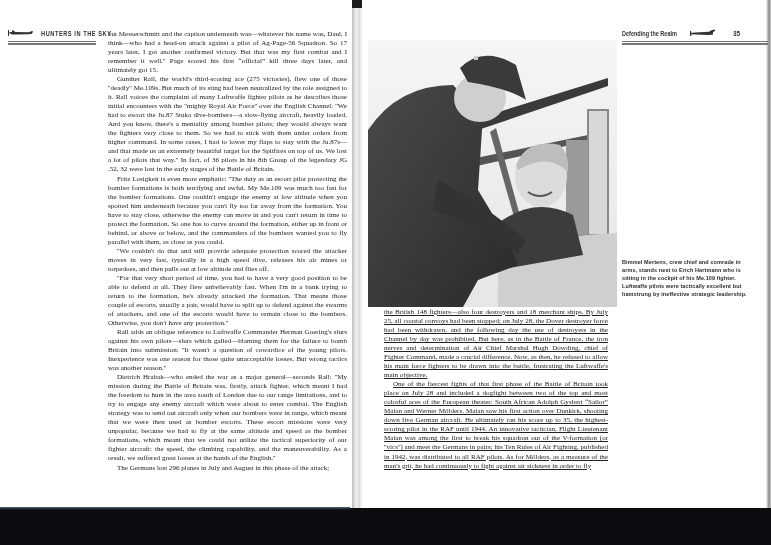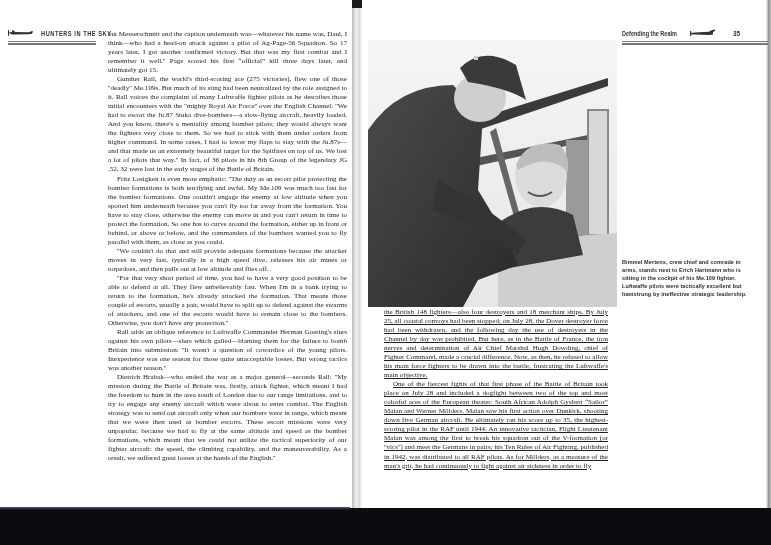--- a/index.html
+++ b/index.html
@@ -42,24 +42,25 @@
       <rect x="0" y="1" width="1" height="6" fill="#333"></rect>
     </svg>
     <span class="lh-title">HUNTERS IN THE SKY</span>
     <div class="lh-rule1"></div>
     <div class="lh-rule2"></div>
   </div>
   <div class="body-col left-col">
     <p>out Messerschmitt and the caption underneath was—whatever his name was, Daul, I think—who had a head-on attack against a pilot of Ag-Page-56 Squadron. So 17 years later, I got another confirmed victory. But that was my first combat and I remember it well.'' Page scored his first “official” kill three days later, and ultimately got 15.</p>
     <p class="ind">Gunther Rall, the world's third-scoring ace (275 victories), flew one of those ''deadly'' Me.109s. But much of its sting had been neutralized by the role assigned to it. Rall voices the complaint of many Luftwaffe fighter pilots as he describes those initial encounters with the ''mighty Royal Air Force'' over the English Channel: ''We had to escort the Ju.87 Stuka dive-bombers—a slow-flying aircraft, heavily loaded. And you know, there's a mentality among bomber pilots; they would always want the fighters very close to them. So we had to stick with them under orders from higher command. In some cases, I had to lower my flaps to stay with the Ju.87s—and that made us an extremely beautiful target for the Spitfires on top of us. We lost a lot of pilots that way.'' In fact, of 36 pilots in his 8th Group of the legendary JG .52, 32 were lost in the early stages of the Battle of Britain.</p>
     <p class="ind">Fritz Losigkeit is even more emphatic: ''The duty as an escort pilot protecting the bomber formations is both terrifying and awful. My Me.109 was much too fast for the bomber formations. One couldn't engage the enemy at low altitude when you spotted him underneath because you can't fly too far away from the formation. You have to stay close, otherwise the enemy can move in and you can't return in time to protect the formation. So one has to curve around the formation, either up in front or behind, or above or below, and the commanders of the bombers wanted you to fly parallel with them, as close as you could.</p>
-    <p class="ind">''We couldn't do that and still provide adequate formations because the attacker moves in very fast, typically in a high speed dive, releases his air mines or torpedoes, and then pulls out at low altitude and flies off.</p>
+    <p class="ind">''We couldn't do that and still provide adequate protection scored the attacker moves in very fast, typically in a high speed dive, releases his air mines or torpedoes, and then pulls out at low altitude and flies off.</p>
     <p class="ind">''For that very short period of time, you had to have a very good position to be able to defend at all. They flew unbelievably fast. When I'm in a bank trying to return to the formation, he's already attacked the formation. That means those couple of escorts, usually a pair, would have to split up to defend against the swarms of attackers, and one of the escorts would have to remain close to the bombers. Otherwise, you don't have any protection.''</p>
     <p class="ind">Rall adds an oblique reference to Luftwaffe Commander Herman Goering's slurs against his own pilots—slurs which galled—blaming them for the failure to bomb Britain into submission: ''It wasn't a question of cowardice of the young pilots. Inexperience was one reason for those quite unacceptable losses. But wrong tactics was another reason.''</p>
     <p class="ind">Dietrich Hrabak—who ended the war as a major general—seconds Rall: ''My mission during the Battle of Britain was, firstly, attack fighter, which meant I had the freedom to hunt in the area south of London due to our range limitations, and to try to engage any enemy aircraft which were about to enter combat. The English strategy was to send out aircraft only when our bombers were in range, which meant that we were then used as bomber escorts. These escort missions were very unpopular, because we had to fly at the same altitude and speed as the bomber formations, which meant that we could not utilize the tactical superiority of our fighter aircraft: the speed, the climbing capability, and the maneuverability. As a result, we suffered great losses at the hands of the English.''</p>
+    <p class="ind">The Germans lost 296 planes in July and August in this phase of the attack;</p>
   </div>
 </div>
 
 <div class="gutter"></div>
 <div class="gutter-top"></div>
 
 <div class="right-page"></div>
 <div class="right-edge"></div>
 
 <div class="photo" title="Crew chief in cap leaning over smiling pilot seated in fighter cockpit">

